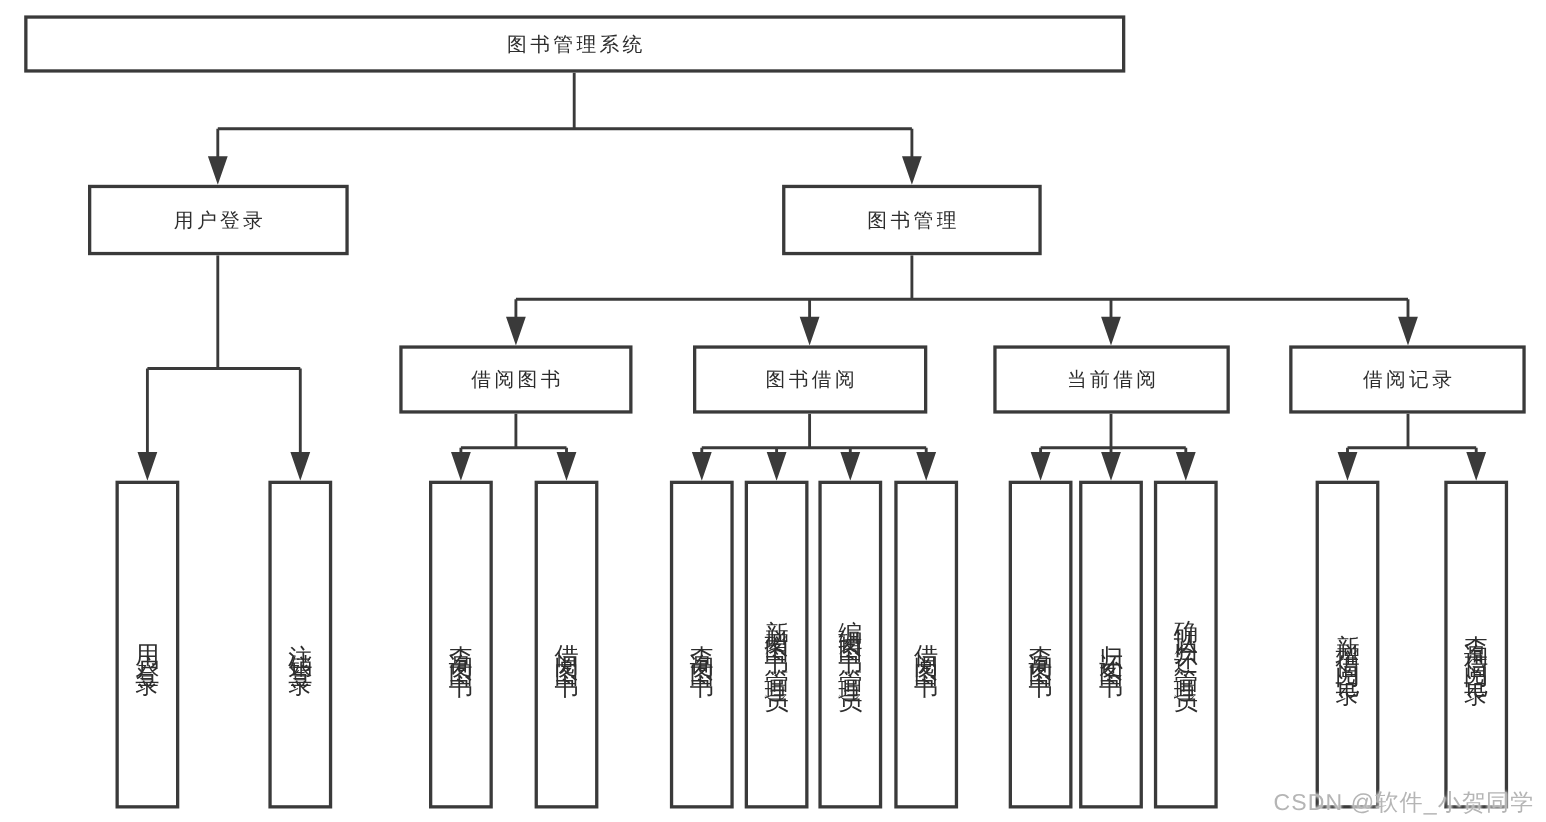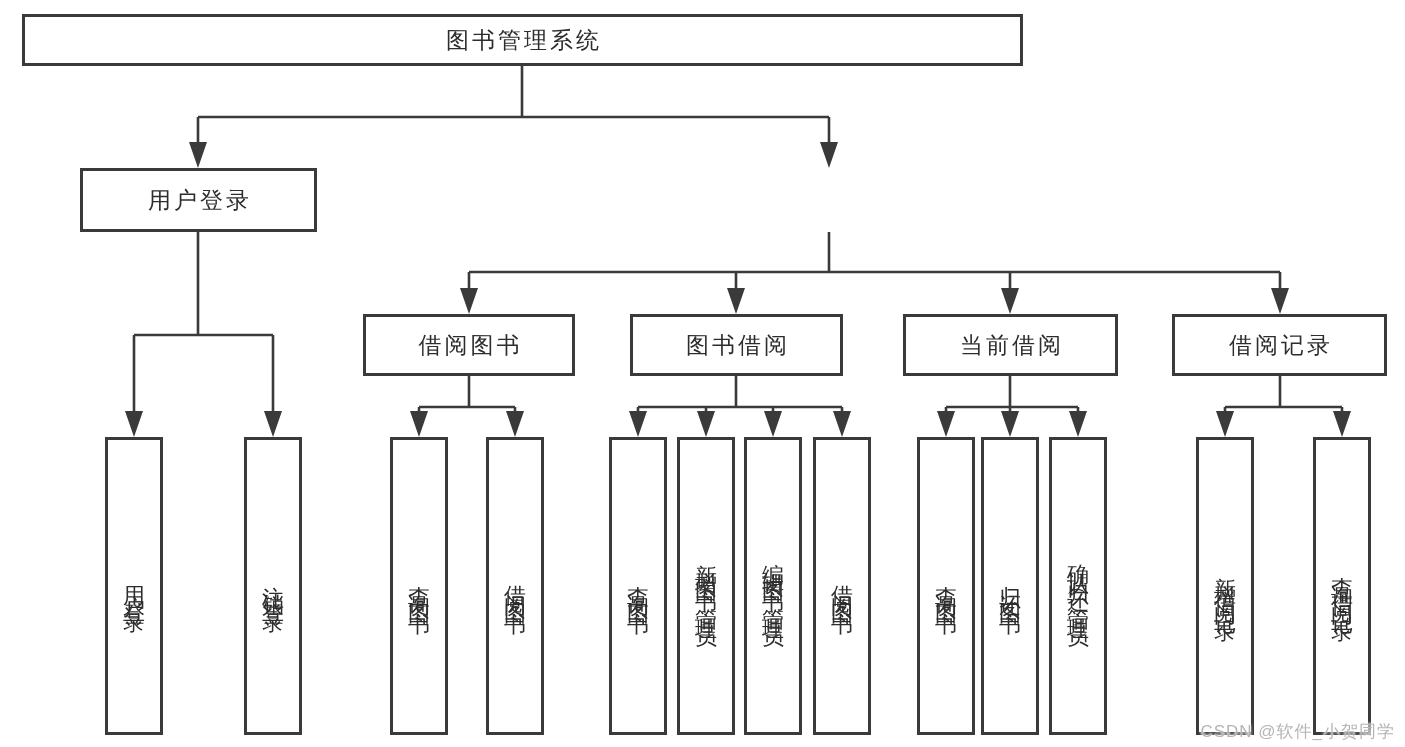--- a/index.html
+++ b/index.html
@@ -18,39 +18,39 @@
     position: absolute;
     z-index: 2;
     background: #ffffff;
     border: 3px solid var(--line, #3a3a3a);
     box-sizing: border-box;
     display: flex;
     align-items: center;
     justify-content: center;
   }
   .hbox .label {
-    font-size: 23px;
+    font-size: 18px;
     letter-spacing: 3px;
     text-indent: 3px;
     color: var(--text, #2d2d2d);
     white-space: nowrap;
   }
   .vbox .label {
     writing-mode: vertical-rl;
     text-orientation: mixed;
     font-size: 22px;
     letter-spacing: 9px;
     color: var(--text, #2d2d2d);
   }
   .watermark {
     position: absolute;
     right: 10px;
     bottom: 4px;
     z-index: 3;
-    font-size: 17px;
+    font-size: 21px;
     letter-spacing: 1px;
     color: var(--watermark, #b5b5b5);
     text-shadow: 0 0 3px #ffffff, 0 0 3px #ffffff;
     white-space: nowrap;
     text-align: center;
   }
 </style>
 </head>
 <body>
 
@@ -113,20 +113,23 @@
       M1333 411 L1351 411 L1342 437 Z"></path>
   </svg>
 
   <div class="box hbox" style="left:22px; top:14px; width:1001px; height:52px">
     <span class="label">图书管理系统</span>
   </div>
 
   <div class="box hbox" style="left:80px; top:168px; width:237px; height:64px">
     <span class="label">用户登录</span>
   </div>
+  <div class="box hbox" style="left:711px; top:168px; width:236px; height:64px">
+    <span class="label">图书管理</span>
+  </div>
 
   <div class="box hbox" style="left:363px; top:314px; width:212px; height:62px">
     <span class="label">借阅图书</span>
   </div>
   <div class="box hbox" style="left:630px; top:314px; width:213px; height:62px">
     <span class="label">图书借阅</span>
   </div>
   <div class="box hbox" style="left:903px; top:314px; width:215px; height:62px">
     <span class="label">当前借阅</span>
   </div>

